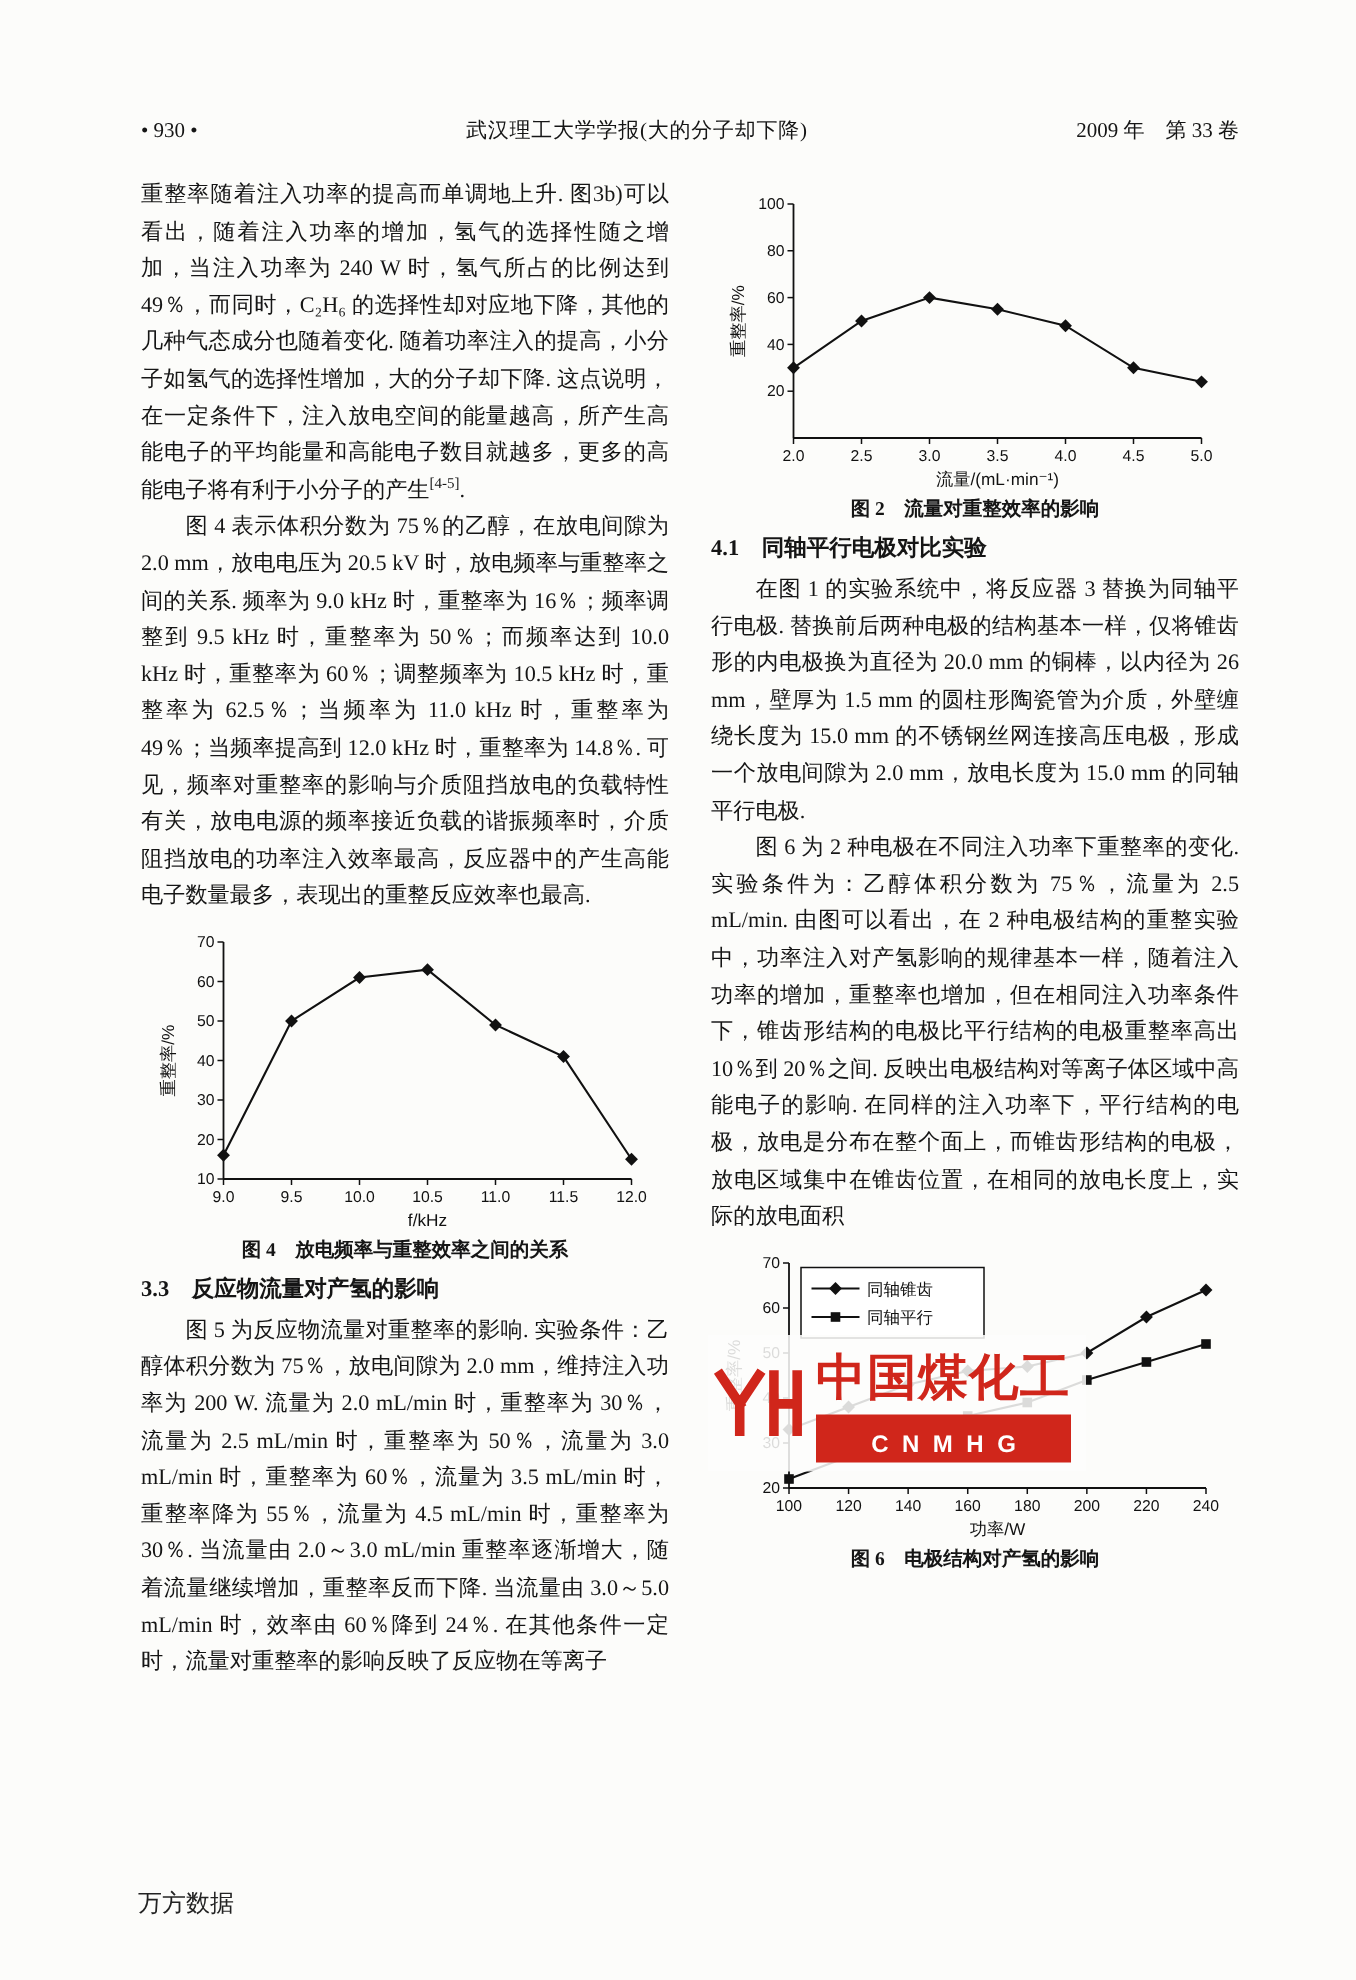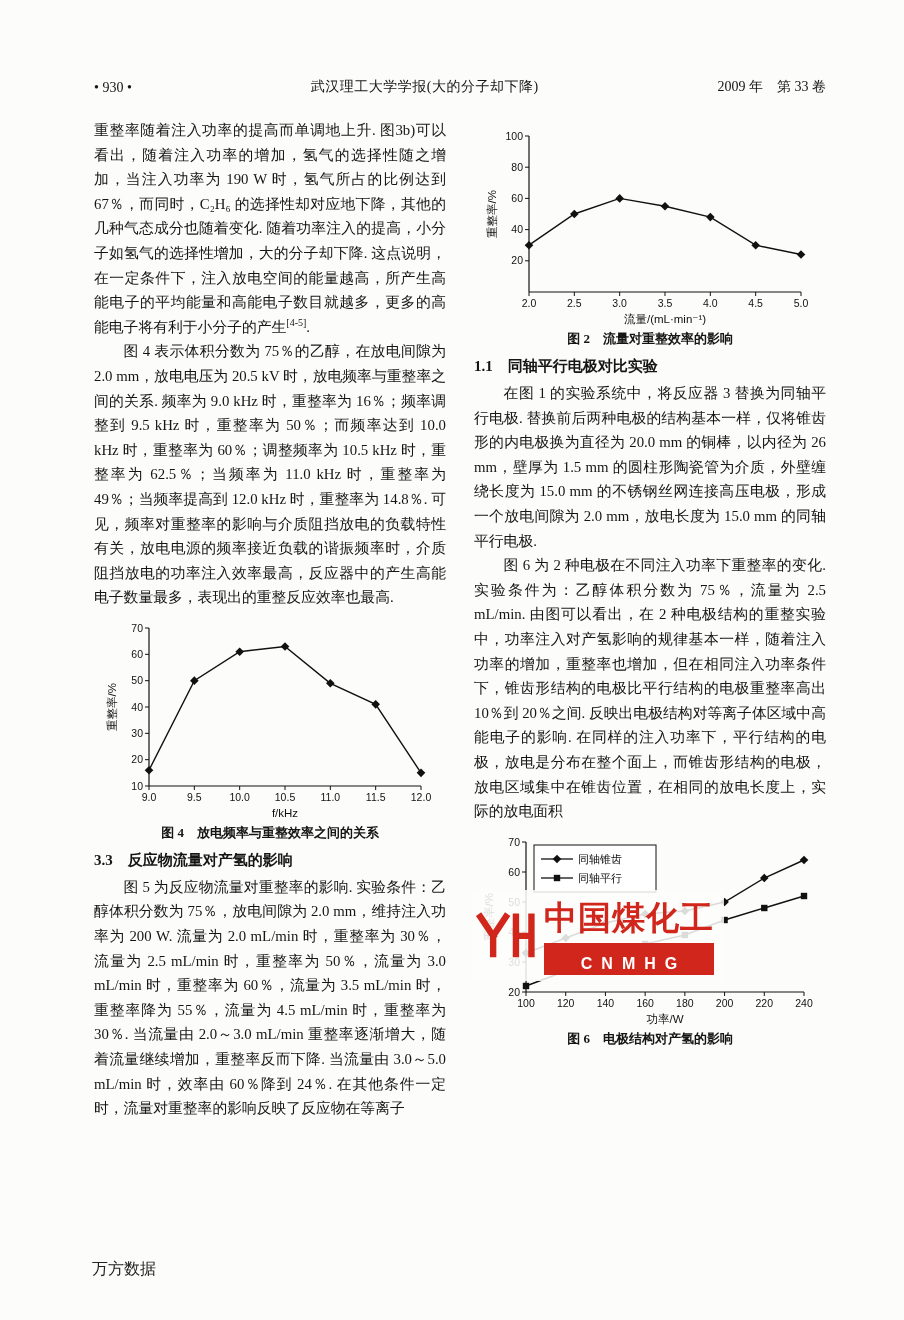--- a/index.html
+++ b/index.html
@@ -44,21 +44,21 @@
 
   <div class="page-header">
     <span class="pg-num">• 930 •</span>
     <span class="journal">武汉理工大学学报(大的分子却下降)</span>
     <span class="issue">2009 年　第 33 卷</span>
   </div>
 
   <div class="columns">
 
     <div class="col">
-      <p class="para"><span>重整率随着注入功率的提高而单调地上升. 图3b)可以看出，随着注入功率的增加，氢气的选择性随之增加，当注入功率为 190 W 时，氢气所占的比例达到 67％，而同时，C₂H₆ 的选择性却对应地下降，其他的几种气态成分也随着变化. 随着功率注入的提高，小分子如氢气的选择性增加，大的分子却下降. 这点说明，在一定条件下，注入放电空间的能量越高，所产生高能电子的平均能量和高能电子数目就越多，更多的高能电子将有利于小分子的产生</span><sup class="ref">[4-5]</sup><span>.</span></p>
+      <p class="para"><span>重整率随着注入功率的提高而单调地上升. 图3b)可以看出，随着注入功率的增加，氢气的选择性随之增加，当注入功率为 240 W 时，氢气所占的比例达到 49％，而同时，C₂H₆ 的选择性却对应地下降，其他的几种气态成分也随着变化. 随着功率注入的提高，小分子如氢气的选择性增加，大的分子却下降. 这点说明，在一定条件下，注入放电空间的能量越高，所产生高能电子的平均能量和高能电子数目就越多，更多的高能电子将有利于小分子的产生</span><sup class="ref">[4-5]</sup><span>.</span></p>
 
       <p class="para indent">图 4 表示体积分数为 75％的乙醇，在放电间隙为 2.0 mm，放电电压为 20.5 kV 时，放电频率与重整率之间的关系. 频率为 9.0 kHz 时，重整率为 16％；频率调整到 9.5 kHz 时，重整率为 50％；而频率达到 10.0 kHz 时，重整率为 60％；调整频率为 10.5 kHz 时，重整率为 62.5％；当频率为 11.0 kHz 时，重整率为 49％；当频率提高到 12.0 kHz 时，重整率为 14.8％. 可见，频率对重整率的影响与介质阻挡放电的负载特性有关，放电电源的频率接近负载的谐振频率时，介质阻挡放电的功率注入效率最高，反应器中的产生高能电子数量最多，表现出的重整反应效率也最高.</p>
 
       <figure class="fig">
         <svg class="chart" id="chart-fig4" width="330" height="204">
             <line x1="44" y1="10" x2="44" y2="168" stroke="#111" stroke-width="1.2"></line>
             <line x1="44" y1="168" x2="316" y2="168" stroke="#111" stroke-width="1.2"></line>
             <line x1="44" y1="168" x2="44" y2="172" stroke="#111"></line>
             <text x="44" y="183" text-anchor="middle" font-size="10.5" fill="#111">9.0</text>
             <line x1="89.33333333333333" y1="168" x2="89.33333333333333" y2="172" stroke="#111"></line>
@@ -142,21 +142,21 @@
             <path d="M 89.33333333333333 83.7 L 93.63333333333333 88 L 89.33333333333333 92.3 L 85.03333333333333 88 Z" fill="#111"></path>
             <path d="M 134.66666666666666 68.10000000000001 L 138.96666666666667 72.4 L 134.66666666666666 76.7 L 130.36666666666665 72.4 Z" fill="#111"></path>
             <path d="M 180 75.89999999999999 L 184.3 80.19999999999999 L 180 84.49999999999999 L 175.7 80.19999999999999 Z" fill="#111"></path>
             <path d="M 225.33333333333331 86.82000000000001 L 229.63333333333333 91.12 L 225.33333333333331 95.42 L 221.0333333333333 91.12 Z" fill="#111"></path>
             <path d="M 270.6666666666667 114.9 L 274.9666666666667 119.2 L 270.6666666666667 123.5 L 266.3666666666667 119.2 Z" fill="#111"></path>
             <path d="M 316 124.26 L 320.3 128.56 L 316 132.86 L 311.7 128.56 Z" fill="#111"></path>
           </svg>
         <figcaption>图 2　流量对重整效率的影响</figcaption>
       </figure>
 
-      <h3 class="sec">1.1　同轴平行电极对比实验</h3>
+      <h3 class="sec">4.1　同轴平行电极对比实验</h3>
       <p class="para indent">在图 1 的实验系统中，将反应器 3 替换为同轴平行电极. 替换前后两种电极的结构基本一样，仅将锥齿形的内电极换为直径为 20.0 mm 的铜棒，以内径为 26 mm，壁厚为 1.5 mm 的圆柱形陶瓷管为介质，外壁缠绕长度为 15.0 mm 的不锈钢丝网连接高压电极，形成一个放电间隙为 2.0 mm，放电长度为 15.0 mm 的同轴平行电极.</p>
       <p class="para indent">图 6 为 2 种电极在不同注入功率下重整率的变化. 实验条件为：乙醇体积分数为 75％，流量为 2.5 mL/min. 由图可以看出，在 2 种电极结构的重整实验中，功率注入对产氢影响的规律基本一样，随着注入功率的增加，重整率也增加，但在相同注入功率条件下，锥齿形结构的电极比平行结构的电极重整率高出 10％到 20％之间. 反映出电极结构对等离子体区域中高能电子的影响. 在同样的注入功率下，平行结构的电极，放电是分布在整个面上，而锥齿形结构的电极，放电区域集中在锥齿位置，在相同的放电长度上，实际的放电面积</p>
 
       <figure class="fig fig6">
         <svg class="chart" id="chart-fig6" width="336" height="196">
             <line x1="44" y1="10" x2="44" y2="160" stroke="#111" stroke-width="1.2"></line>
             <line x1="44" y1="160" x2="322" y2="160" stroke="#111" stroke-width="1.2"></line>
             <line x1="44" y1="160" x2="44" y2="164" stroke="#111"></line>
             <text x="44" y="175" text-anchor="middle" font-size="10.5" fill="#111">100</text>
             <line x1="83.71428571428572" y1="160" x2="83.71428571428572" y2="164" stroke="#111"></line>

